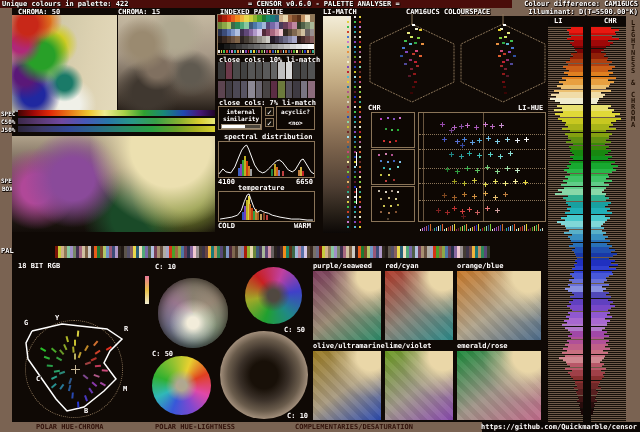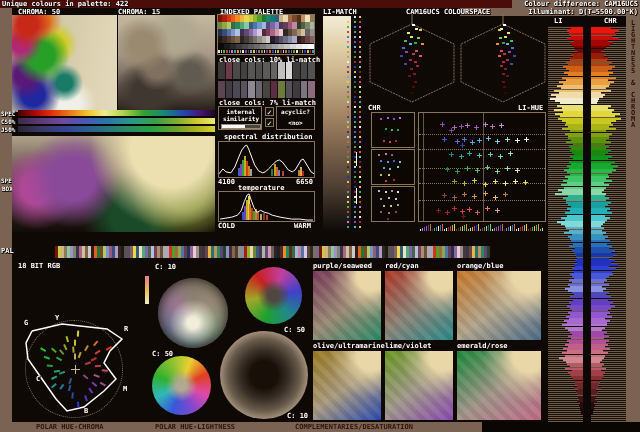--- a/index.html
+++ b/index.html
@@ -31,20 +31,21 @@
 <div id="screen">
 
   <div class="abs" style="left:0;top:8px;width:12px;height:414px;background:#7a6352;"></div>
   <div class="abs" style="left:460px;top:0;width:180px;height:16px;background:#7a6352;"></div>
   <div class="abs" style="left:0;top:0;width:512px;height:8px;background:#4a0d0a;"></div>
   <div class="abs" style="left:0;top:422px;width:482px;height:10px;background:#7a6352;"></div>
   <div class="abs" style="left:482px;top:422px;width:158px;height:10px;background:#0a0604;"></div>
   <div class="abs" style="left:626px;top:16px;width:14px;height:406px;background:#7a6352;"></div>
 
   <div class="lbl" style="left:2px;top:0;">Unique colours in palette: 422</div>
+  <div class="lbl" style="left:248px;top:0;">= CENSOR v0.6.0 - PALETTE ANALYSER =</div>
   <div class="lbl" style="right:2px;top:0;text-align:right;">Colour difference: CAM16UCS</div>
   <div class="lbl" style="right:2px;top:8px;text-align:right;">Illuminant: D(T=5500.00°K)</div>
   <div class="lbl" style="left:18px;top:8px;">CHROMA: 50</div>
   <div class="lbl" style="left:118px;top:8px;">CHROMA: 15</div>
   <div class="lbl" style="left:220px;top:8px;">INDEXED PALETTE</div>
   <div class="lbl" style="left:323px;top:8px;">LI-MATCH</div>
   <div class="lbl" style="left:406px;top:8px;">CAM16UCS COLOURSPACE</div>
 
   <div class="abs" style="left:12px;top:15px;width:105px;height:97px;background:
     radial-gradient(circle at 15% 10%, #c82818 0 8%, transparent 20%),
@@ -1199,14 +1200,15 @@
   <div class="lbl" style="left:313px;top:342px;">olive/ultramarine</div>
   <div class="lbl" style="left:385px;top:342px;">lime/violet</div>
   <div class="lbl" style="left:457px;top:342px;">emerald/rose</div>
   <div class="abs" style="left: 313px; top: 351px; width: 68px; height: 69px; background: radial-gradient(circle at 85% 8%, rgb(234, 215, 168) 0px, rgb(234, 215, 168) 16%, rgba(234, 215, 168, 0.4) 30%, transparent 48%), repeating-linear-gradient(45deg, rgba(255, 255, 255, 0.05) 0px, rgba(255, 255, 255, 0.05) 5px, rgba(0, 0, 0, 0.05) 5px, rgba(0, 0, 0, 0.05) 10px), linear-gradient(145deg, rgb(154, 122, 32) 0%, rgb(168, 154, 128) 52%, rgb(42, 74, 176) 100%);"></div>
   <div class="abs" style="left: 385px; top: 351px; width: 68px; height: 69px; background: radial-gradient(circle at 85% 8%, rgb(234, 215, 168) 0px, rgb(234, 215, 168) 16%, rgba(234, 215, 168, 0.4) 30%, transparent 48%), repeating-linear-gradient(45deg, rgba(255, 255, 255, 0.05) 0px, rgba(255, 255, 255, 0.05) 5px, rgba(0, 0, 0, 0.05) 5px, rgba(0, 0, 0, 0.05) 10px), linear-gradient(145deg, rgb(106, 154, 32) 0%, rgb(160, 152, 138) 52%, rgb(138, 74, 176) 100%);"></div>
   <div class="abs" style="left: 457px; top: 351px; width: 84px; height: 69px; background: radial-gradient(circle at 85% 8%, rgb(234, 215, 168) 0px, rgb(234, 215, 168) 16%, rgba(234, 215, 168, 0.4) 30%, transparent 48%), repeating-linear-gradient(45deg, rgba(255, 255, 255, 0.05) 0px, rgba(255, 255, 255, 0.05) 5px, rgba(0, 0, 0, 0.05) 5px, rgba(0, 0, 0, 0.05) 10px), linear-gradient(145deg, rgb(26, 138, 58) 0%, rgb(160, 148, 136) 52%, rgb(192, 106, 138) 100%);"></div>
 
   <div class="lbl lbl-dark" style="left:36px;top:423px;">POLAR HUE-CHROMA</div>
   <div class="lbl lbl-dark" style="left:155px;top:423px;">POLAR HUE-LIGHTNESS</div>
   <div class="lbl lbl-dark" style="left:295px;top:423px;">COMPLEMENTARIES/DESATURATION</div>
+  <div class="lbl" style="right:3px;top:423px;text-align:right;">https://github.com/Quickmarble/censor</div>
 
 </div>
 
 </body></html>

